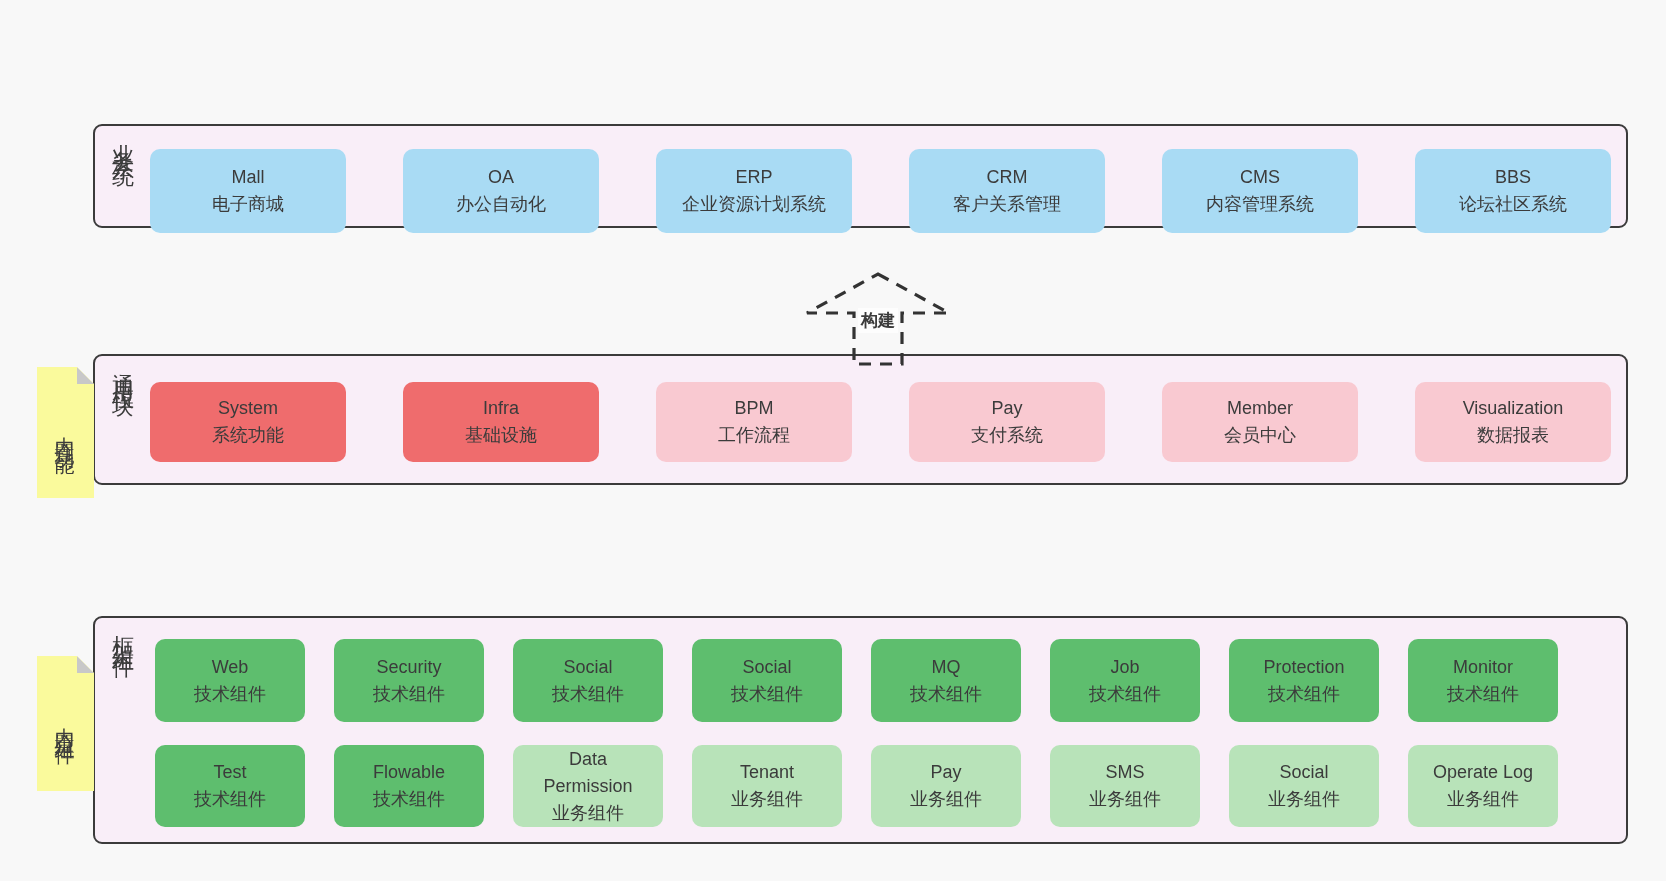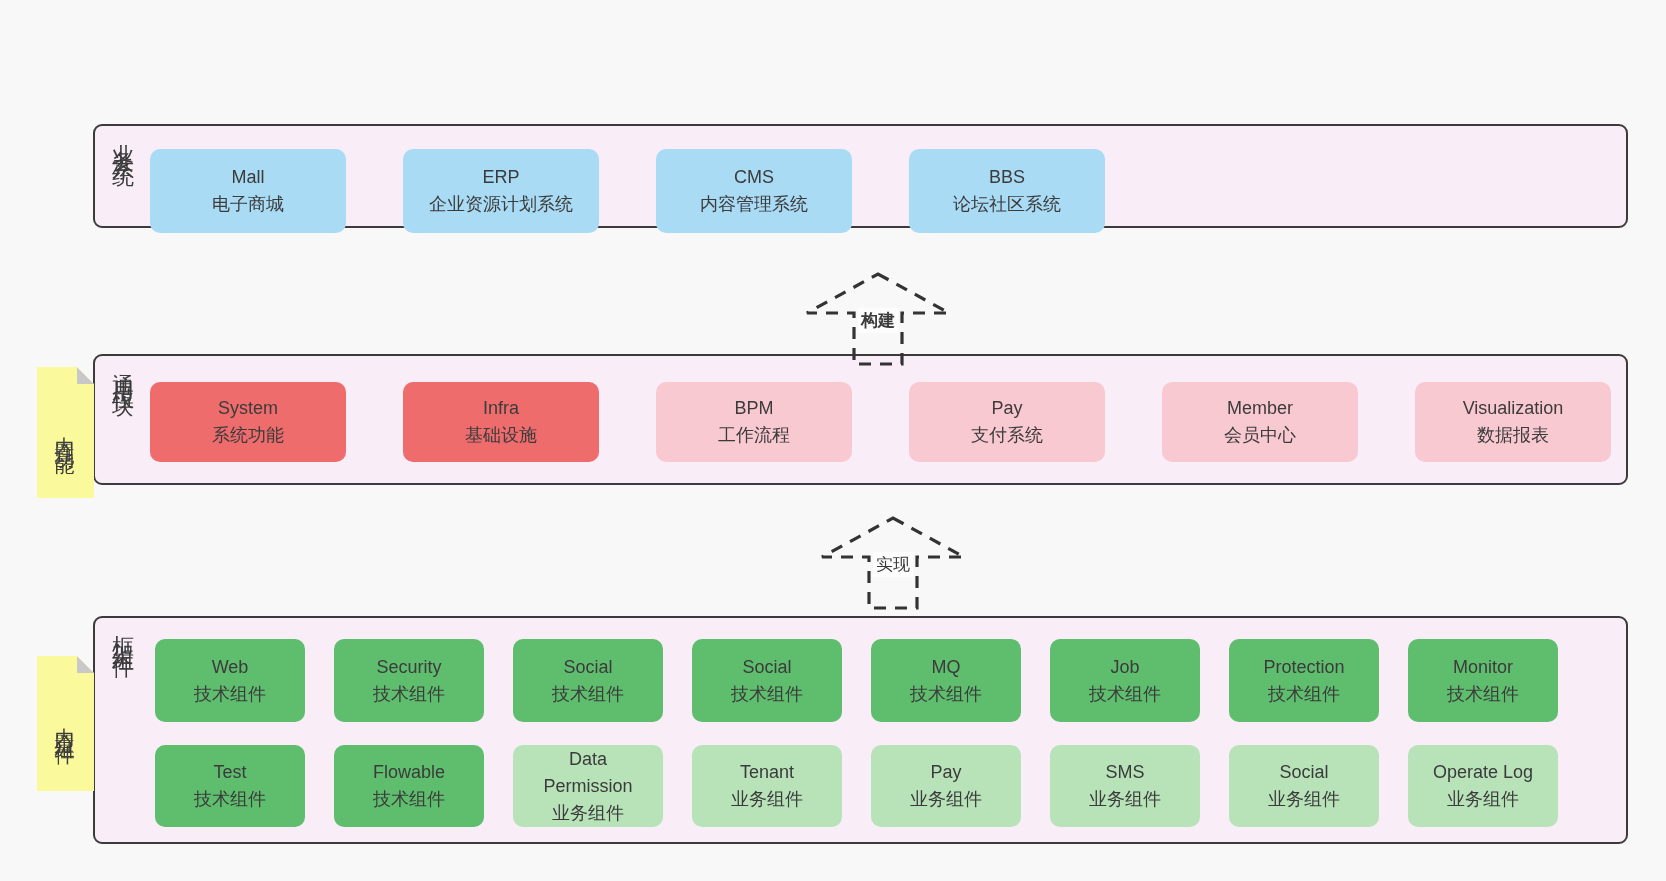--- a/index.html
+++ b/index.html
@@ -97,22 +97,30 @@
 <div class="stage">
 
   <section class="layer layer-1">
     <div class="layer-label">业务系统</div>
     <div class="boxrow">
       <div class="box" data-variant="blue">
         <div>Mall</div>
         <div>电子商城</div>
       </div>
       <div class="box" data-variant="blue">
+        <div>OA</div>
+        <div>办公自动化</div>
+      </div>
+      <div class="box" data-variant="blue">
         <div>ERP</div>
         <div>企业资源计划系统</div>
+      </div>
+      <div class="box" data-variant="blue">
+        <div>CRM</div>
+        <div>客户关系管理</div>
       </div>
       <div class="box" data-variant="blue">
         <div>CMS</div>
         <div>内容管理系统</div>
       </div>
       <div class="box" data-variant="blue">
         <div>BBS</div>
         <div>论坛社区系统</div>
       </div>
     </div>
@@ -153,26 +161,20 @@
         <div>数据报表</div>
       </div>
     </div>
   </section>
 
   <div class="sticky sticky-1">
     <div class="fold"></div>
     <div class="sticky-text">内置功能</div>
   </div>
 
-  <div class="arrow arrow-2">
-    <svg viewBox="0 0 148 98">
-      <path d="M 74 4 L 145 43 L 98 43 L 98 94 L 50 94 L 50 43 L 3 43 Z"></path>
-    </svg>
-    <span class="arrow-label">实现</span>
-  </div>
 
   <section class="layer layer-3">
     <div class="layer-label">框架组件</div>
     <div class="grid">
       <div class="box" data-variant="green">
         <div>Web</div>
         <div>技术组件</div>
       </div>
       <div class="box" data-variant="green">
         <div>Security</div>

